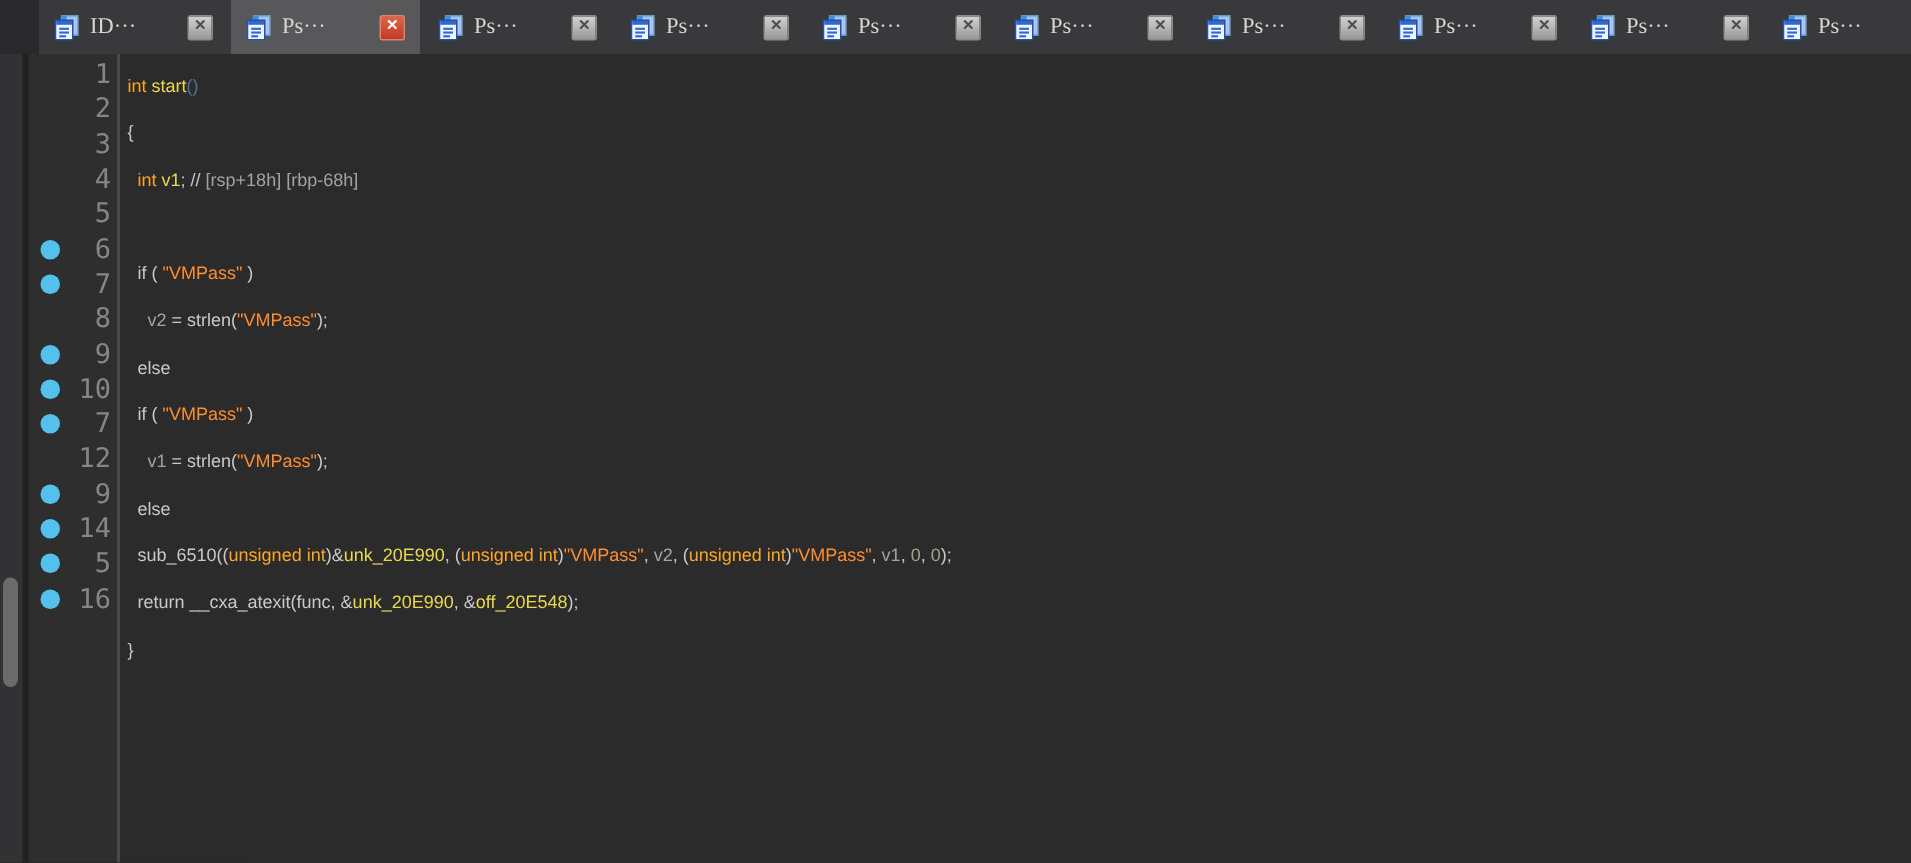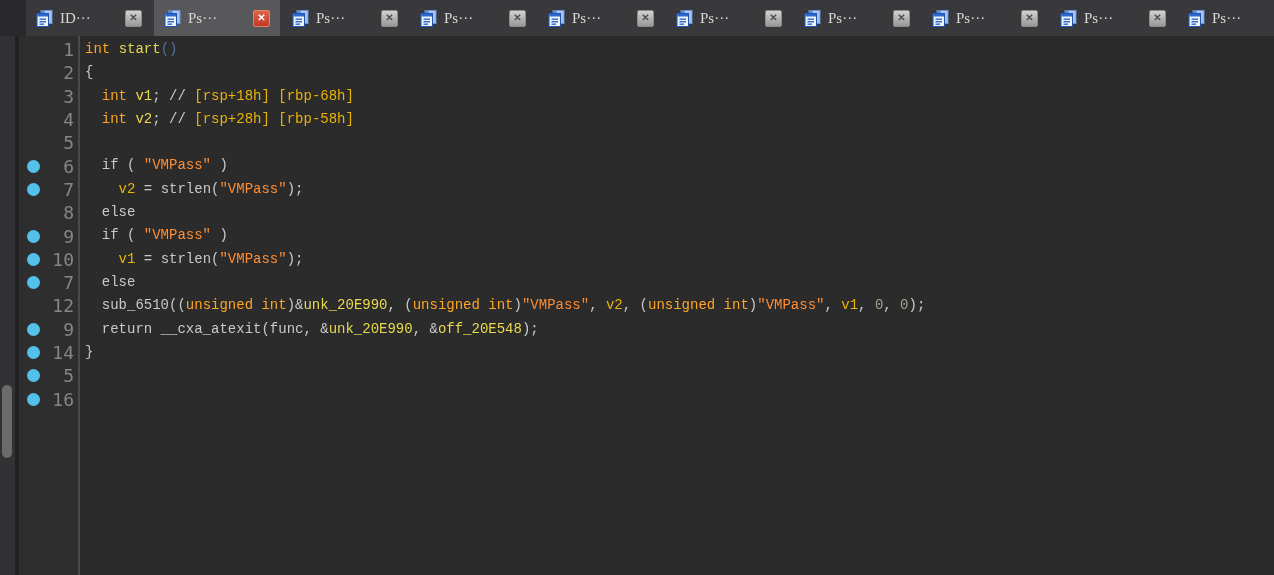--- a/index.html
+++ b/index.html
@@ -22,26 +22,26 @@
   #scrollstrip{width:15px;flex:0 0 15px;background:#323234;border-right:4px solid #212123;position:relative;}
   #scrollthumb{position:absolute;left:2px;top:349px;width:10px;height:73px;border-radius:5px;background:#6b6b6b;}
   #gutter{width:59px;flex:0 0 59px;background:#2e2e2e;border-right:2px solid #4a4a4a;padding-top:2px;box-sizing:content-box;}
   .gutter-line{height:23.3px;display:flex;align-items:center;}
   .bp-dot{width:13px;height:13px;border-radius:50%;background:#53c1ec;margin-left:8px;flex:0 0 13px;}
   .bp-dot.empty{background:transparent;}
   .line-num{flex:1 1 auto;text-align:right;padding-right:4px;color:#868686;
     font-family:"DejaVu Sans Mono",monospace;font-size:18px;}
   #code{flex:1 1 auto;padding:2px 0 0 5px;overflow:hidden;}
   .code-line{height:23.3px;line-height:23.3px;white-space:pre;
-    font-family:Liberation Mono, monospace;font-size:14px;}
+    font-family:Liberation Sans, sans-serif;font-size:12px;margin-top:8px;}
 
   
   .tk-o{color:#ffa526;}   
   .tk-y{color:#e9d94f;}   
-  .tk-c{color:#eab308;}   
+  .tk-c{color:#a3a3a3;}   
   .tk-s{color:#ff8d31;}   
   .tk-g{color:#c9c9c9;}   
   .tk-b{color:#4e7396;}   
   .tk-n{color:#9ba68c;}   
 </style>
 </head>
 <body>
 
 <div id="app">
   <div id="tabbar">
@@ -244,21 +244,20 @@
         </div>
         <div class="gutter-line">
           <span class="bp-dot"></span>
           <span class="line-num">16</span>
         </div>
       </div>
     <div id="code">
         <div class="code-line"><span class="tk-o">int</span><span class="tk-g"> </span><span class="tk-y">start</span><span class="tk-b">()</span></div>
         <div class="code-line"><span class="tk-g">{</span></div>
         <div class="code-line"><span class="tk-g">  </span><span class="tk-o">int</span><span class="tk-g"> </span><span class="tk-y">v1</span><span class="tk-g">; // </span><span class="tk-c">[rsp+18h] [rbp-68h]</span></div>
-        <div class="code-line"><span class="tk-g">  </span><span class="tk-o">int</span><span class="tk-g"> </span><span class="tk-y">v2</span><span class="tk-g">; // </span><span class="tk-c">[rsp+28h] [rbp-58h]</span></div>
         <div class="code-line"></div>
         <div class="code-line"><span class="tk-g">  if ( </span><span class="tk-s">"VMPass"</span><span class="tk-g"> )</span></div>
         <div class="code-line"><span class="tk-g">    </span><span class="tk-c">v2</span><span class="tk-g"> = strlen(</span><span class="tk-s">"VMPass"</span><span class="tk-g">);</span></div>
         <div class="code-line"><span class="tk-g">  else</span></div>
         <div class="code-line"><span class="tk-g">  if ( </span><span class="tk-s">"VMPass"</span><span class="tk-g"> )</span></div>
         <div class="code-line"><span class="tk-g">    </span><span class="tk-c">v1</span><span class="tk-g"> = strlen(</span><span class="tk-s">"VMPass"</span><span class="tk-g">);</span></div>
         <div class="code-line"><span class="tk-g">  else</span></div>
         <div class="code-line"><span class="tk-g">  sub_6510((</span><span class="tk-o">unsigned int</span><span class="tk-g">)&amp;</span><span class="tk-y">unk_20E990</span><span class="tk-g">, (</span><span class="tk-o">unsigned int</span><span class="tk-g">)</span><span class="tk-s">"VMPass"</span><span class="tk-g">, </span><span class="tk-c">v2</span><span class="tk-g">, (</span><span class="tk-o">unsigned int</span><span class="tk-g">)</span><span class="tk-s">"VMPass"</span><span class="tk-g">, </span><span class="tk-c">v1</span><span class="tk-g">, </span><span class="tk-n">0</span><span class="tk-g">, </span><span class="tk-n">0</span><span class="tk-g">);</span></div>
         <div class="code-line"><span class="tk-g">  return __cxa_atexit(func, &amp;</span><span class="tk-y">unk_20E990</span><span class="tk-g">, &amp;</span><span class="tk-y">off_20E548</span><span class="tk-g">);</span></div>
         <div class="code-line"><span class="tk-g">}</span></div>

